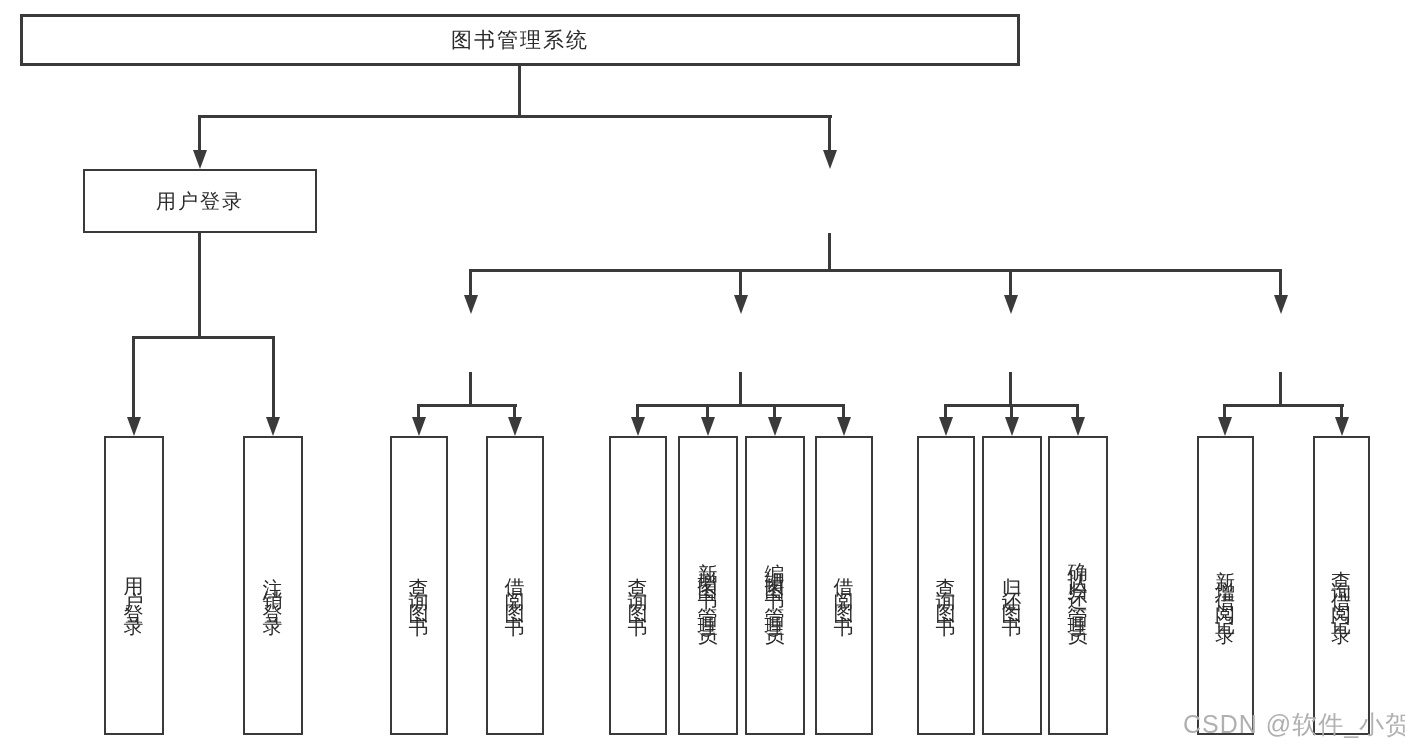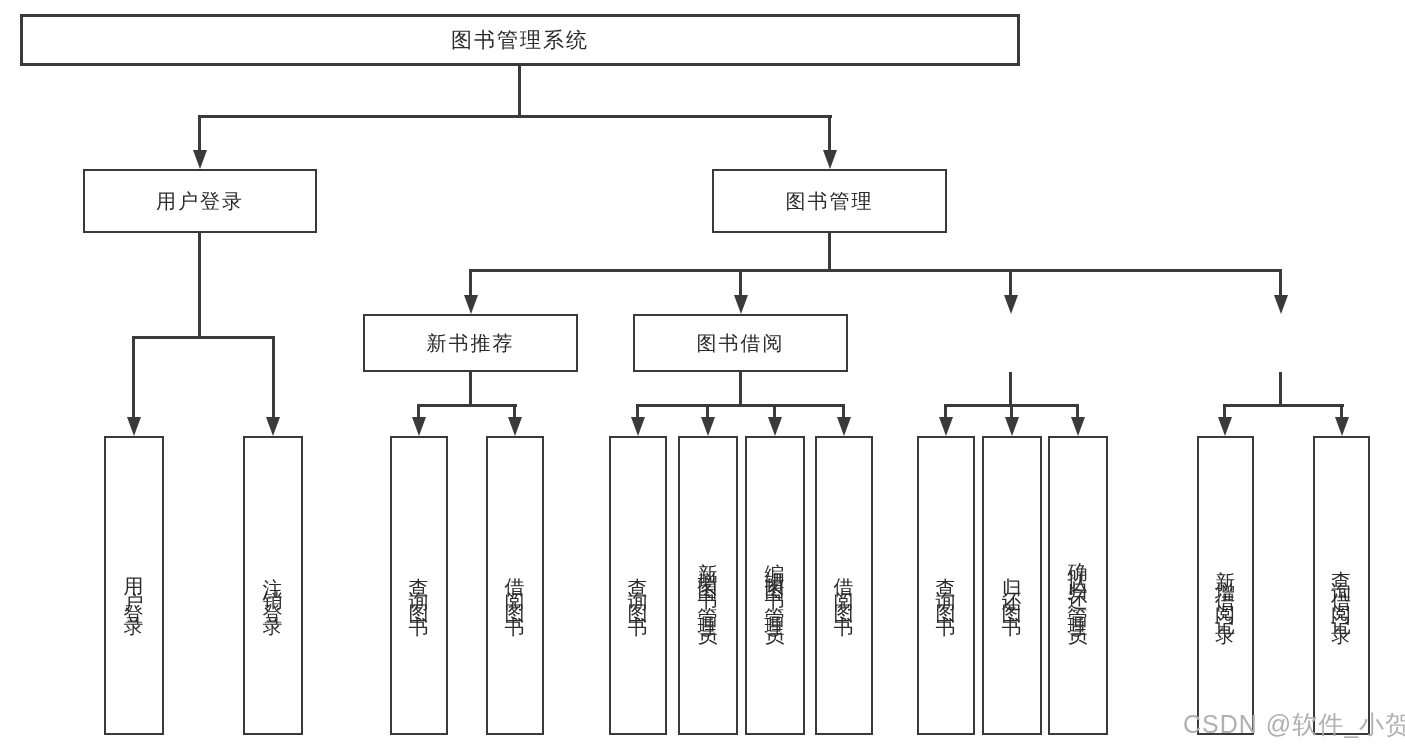--- a/index.html
+++ b/index.html
@@ -66,42 +66,39 @@
   <div class="node root" style="left:20px;top:14px;width:1000px;height:52px">图书管理系统</div>
 
   <div class="vline" style="left:518px;top:66px;height:49px"></div>
   <div class="hline" style="left:198px;top:115px;width:634px"></div>
   <div class="vline" style="left:198px;top:115px;height:37px"></div>
   <div class="ahead" style="left:193px;top:150px"></div>
   <div class="vline" style="left:828px;top:115px;height:37px"></div>
   <div class="ahead" style="left:823px;top:150px"></div>
 
   <div class="node" style="left:83px;top:169px;width:234px;height:64px">用户登录</div>
-  <div class="node" style="left:712px;top:169px;width:235px;height:64px">图书管理</div>
 
   <div class="vline" style="left:198px;top:233px;height:103px"></div>
   <div class="hline" style="left:132px;top:336px;width:143px"></div>
   <div class="vline" style="left:132px;top:336px;height:83px"></div>
   <div class="ahead" style="left:127px;top:417px"></div>
   <div class="vline" style="left:272px;top:336px;height:83px"></div>
   <div class="ahead" style="left:266px;top:417px"></div>
 
   <div class="vline" style="left:828px;top:233px;height:38px"></div>
   <div class="hline" style="left:469px;top:269px;width:813px"></div>
   <div class="vline" style="left:469px;top:269px;height:28px"></div>
   <div class="ahead" style="left:464px;top:295px"></div>
   <div class="vline" style="left:739px;top:269px;height:28px"></div>
   <div class="ahead" style="left:734px;top:295px"></div>
   <div class="vline" style="left:1009px;top:269px;height:28px"></div>
   <div class="ahead" style="left:1004px;top:295px"></div>
   <div class="vline" style="left:1279px;top:269px;height:28px"></div>
   <div class="ahead" style="left:1274px;top:295px"></div>
 
-  <div class="node" style="left:363px;top:314px;width:215px;height:58px">新书推荐</div>
-  <div class="node" style="left:633px;top:314px;width:215px;height:58px">图书借阅</div>
 
   <div class="vline" style="left:469px;top:372px;height:34px"></div>
   <div class="hline" style="left:417px;top:404px;width:100px"></div>
   <div class="vline" style="left:417px;top:404px;height:15px"></div>
   <div class="ahead" style="left:412px;top:417px"></div>
   <div class="vline" style="left:513px;top:404px;height:15px"></div>
   <div class="ahead" style="left:508px;top:417px"></div>
 
   <div class="vline" style="left:739px;top:372px;height:34px"></div>
   <div class="hline" style="left:636px;top:404px;width:209px"></div>

